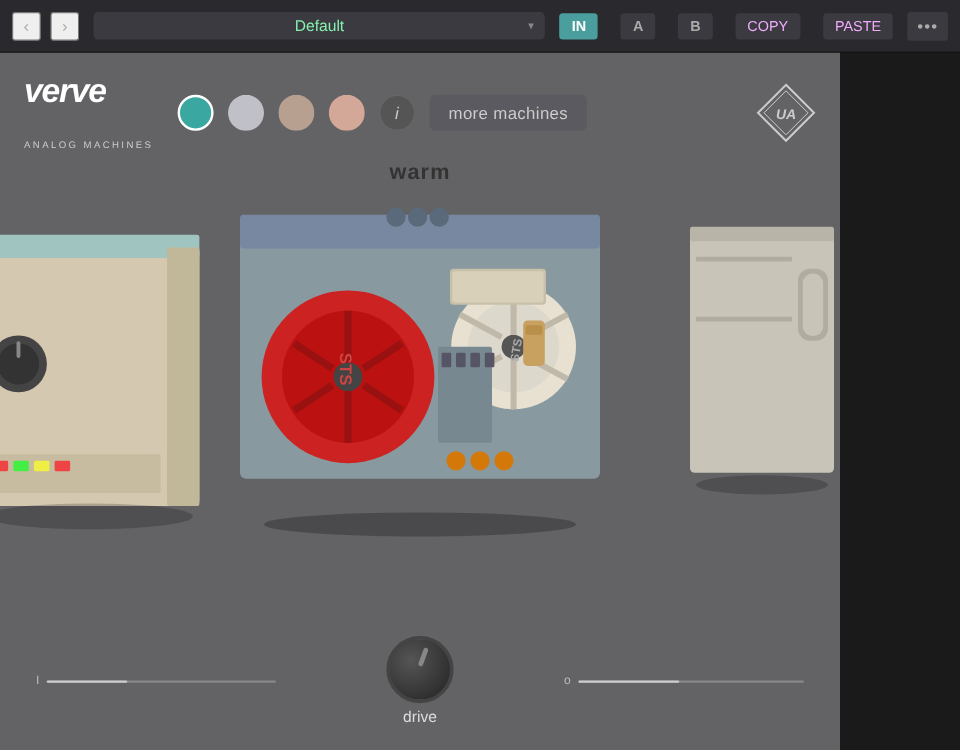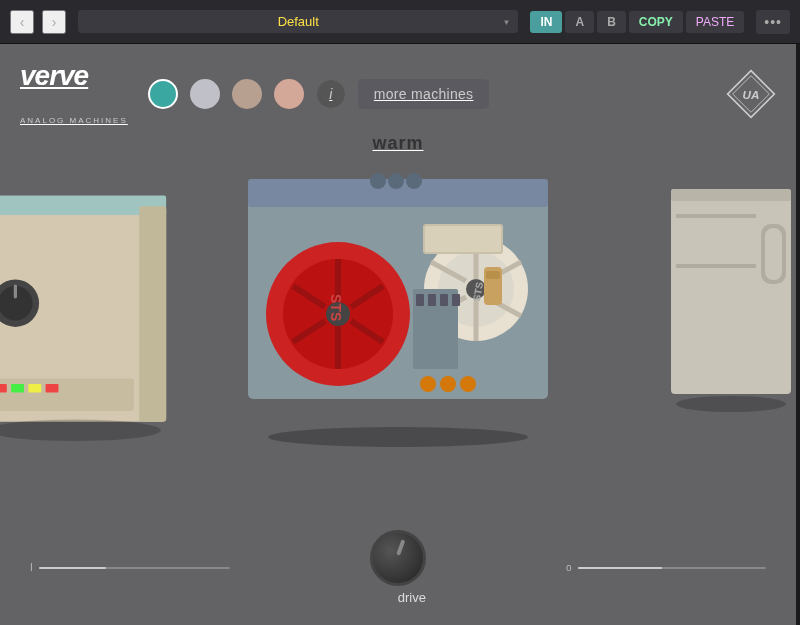--- a/index.html
+++ b/index.html
@@ -28,40 +28,40 @@
       display: flex;
       align-items: center;
       justify-content: center;
       color: #aaa;
       cursor: pointer;
       font-size: 14px;
     }
     .preset-name {
       flex: 1;
       text-align: center;
-      color: #fde047;
+      color: #86efac;
       font-size: 13px;
       background: #3a3a40;
       border-radius: 4px;
       padding: 4px 12px;
       margin: 0 4px;
       position: relative;
     }
     .preset-name::after {
       content: '▼';
       font-size: 8px;
       color: #888;
       position: absolute;
       right: 8px;
       top: 50%;
       transform: translateY(-50%);
     }
     .tab-group {
       display: flex;
-      gap: 3px;
+      gap: 19px;
     }
     .tab-btn {
       padding: 4px 10px;
       border-radius: 3px;
       font-size: 12px;
       font-weight: bold;
       cursor: pointer;
       border: none;
     }
     .tab-in {
@@ -71,22 +71,22 @@
     .tab-a {
       background: #3a3a40;
       color: #aaa;
     }
     .tab-b {
       background: #3a3a40;
       color: #aaa;
     }
     .tab-copy {
       background: #3a3a40;
-      color: #86efac;
-      font-weight: bold;
+      color: #f0abfc;
+      font-weight: normal;
     }
     .tab-paste {
       background: #3a3a40;
       color: #f0abfc;
       font-weight: normal;
     }
     .more-btn {
       margin-left: 4px;
       background: #3a3a40;
       border: none;
@@ -94,24 +94,23 @@
       border-radius: 3px;
       padding: 4px 8px;
       cursor: pointer;
       font-size: 14px;
       letter-spacing: 1px;
     }
 
     
     .main {
       background: #636366;
-      width: 796px;
+      width: 700px;
       height: 581px;
       position: relative;
-      text-decoration: underline;
     }
 
     
     .header-row {
       display: flex;
       align-items: center;
       padding: 18px 20px 0 20px;
       gap: 12px;
     }
 
@@ -275,21 +274,21 @@
     .slider-track-right .slider-fill {
       width: 45%;
       height: 2px;
       background: #ccc;
       border-radius: 2px;
     }
 
     .knob-area {
       display: flex;
       flex-direction: column;
-      align-items: flex-end;
+      align-items: center;
       gap: 4px;
     }
 
     .knob {
       width: 56px;
       height: 56px;
       border-radius: 50%;
       background: radial-gradient(circle at 35% 35%, #555, #222);
       border: 3px solid #444;
       position: relative;

